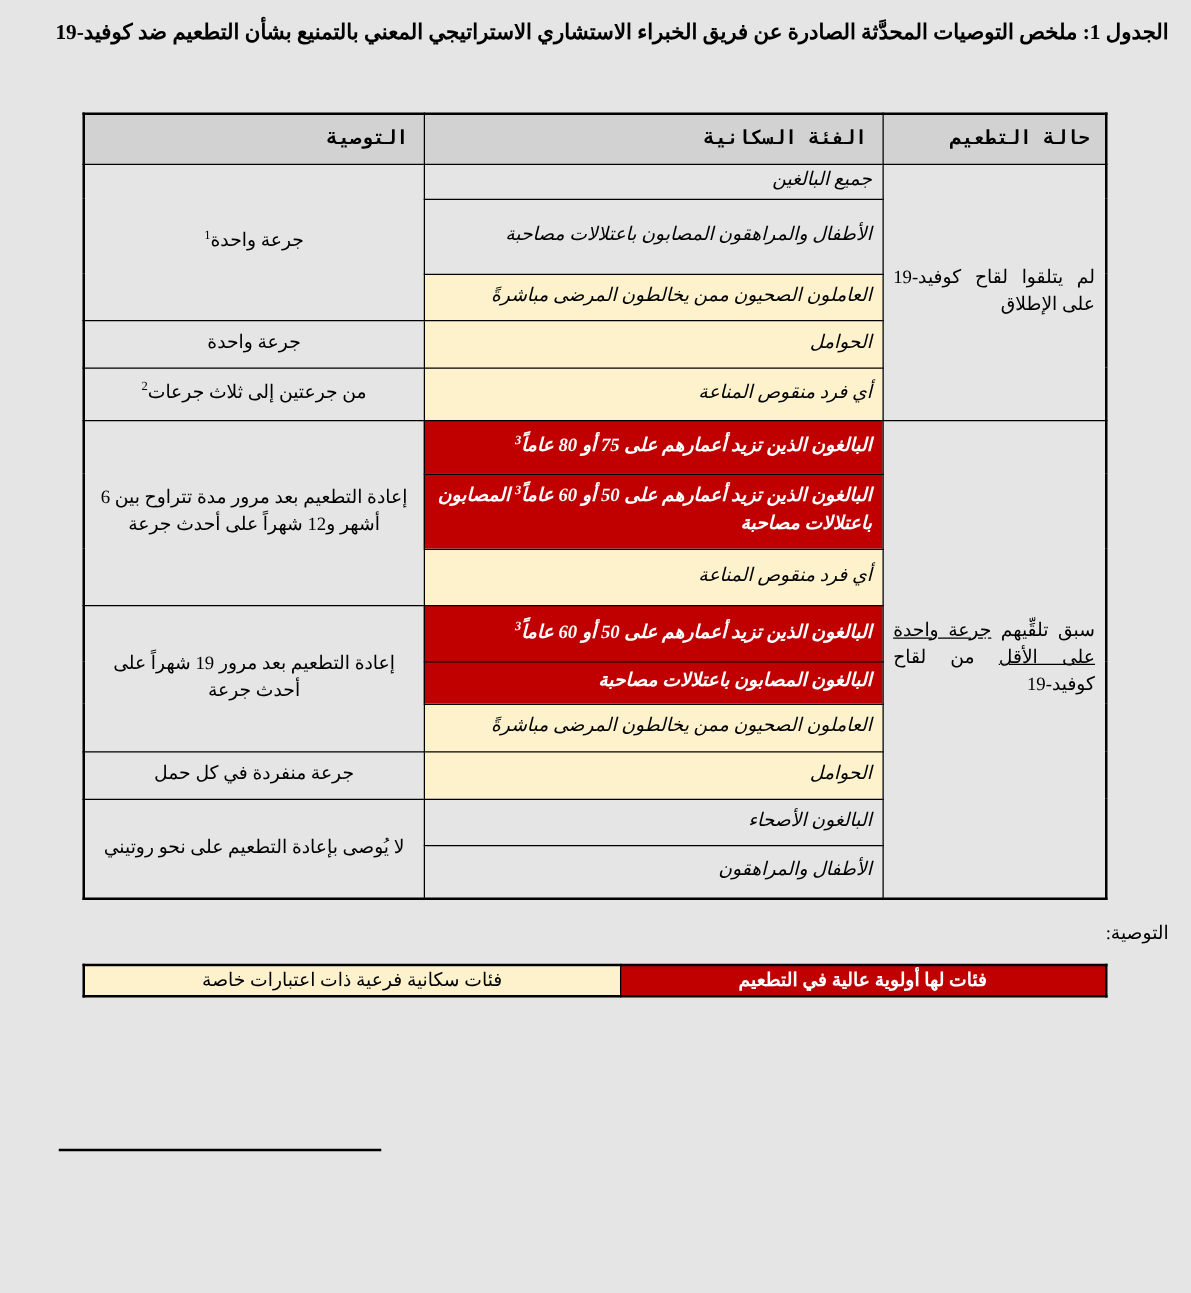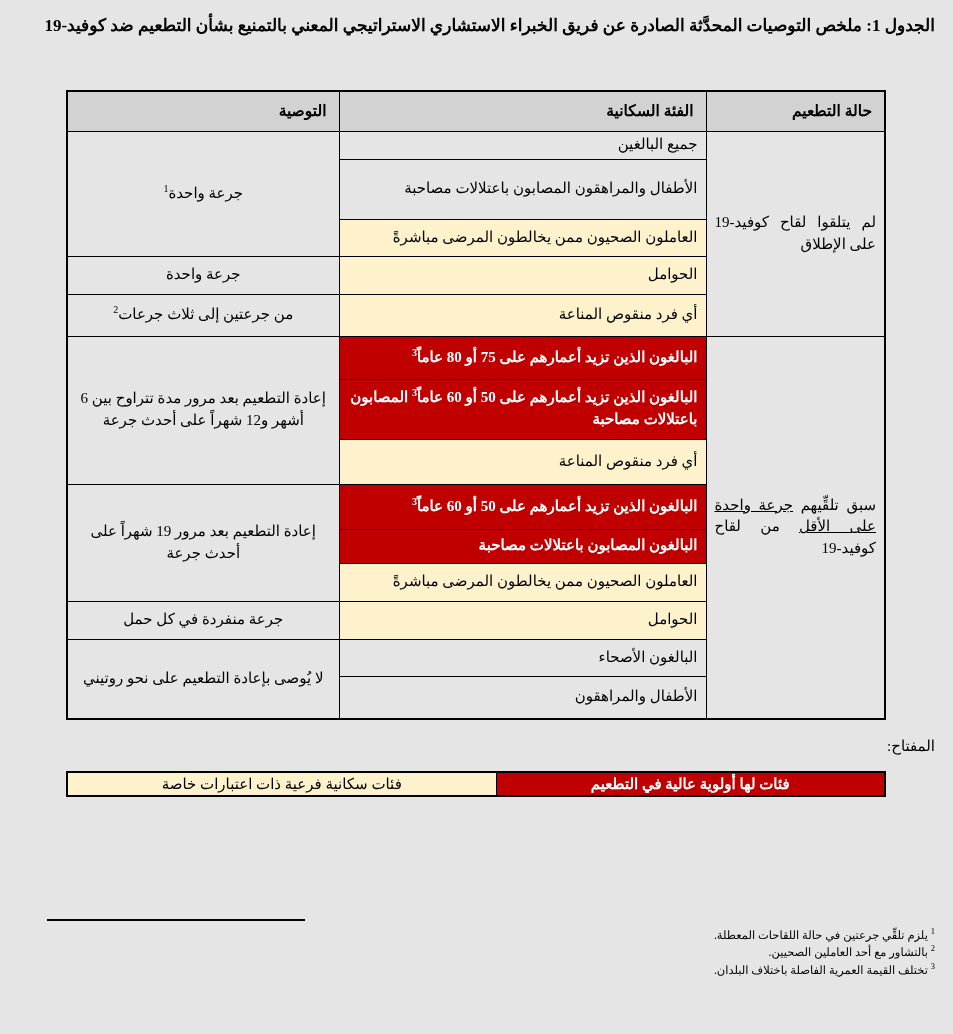--- a/index.html
+++ b/index.html
@@ -43,22 +43,23 @@
     font-size: 15px;
     padding: 2px 8px;
     line-height: 1.45;
   }
   table.main th {
     background: #D2D2D2;
     font-weight: bold;
     text-align: right;
     font-size: 15.5px;
     padding: 6px 12px;
-  }
-  td.pop { text-align: right; }
+    font-family: Liberation Mono, monospace;
+  }
+  td.pop { text-align: right; font-style: italic; }
   td.cream { background: #FDF2CC; }
   td.red {
     background: #C00000;
     color: #ffffff;
     font-weight: bold;
     text-align: right;
     margin-top: 45px;
   }
   td.status-cell {
     text-align: justify;
@@ -194,38 +195,33 @@
         <td class="pop">البالغون الأصحاء</td>
         <td class="rec-center" rowspan="2">لا يُوصى بإعادة التطعيم على نحو روتيني</td>
       </tr>
       <tr style="height:43px;">
         <td class="pop">الأطفال والمراهقون</td>
       </tr>
     </tbody>
       </table>
   </div>
 
-  <div class="key-label">المفتاح:</div>
+  <div class="key-label">التوصية:</div>
 
   <div class="key-table-wrap">
     <table class="key">
       <colgroup>
         <col style="width:389px">
         <col style="width:429px">
       </colgroup>
       <tbody>
           <tr>
         <td class="key-red">فئات لها أولوية عالية في التطعيم</td>
         <td class="key-cream">فئات سكانية فرعية ذات اعتبارات خاصة</td>
       </tr>
     </tbody>
       </table>
   </div>
 
   <div class="footnote-separator"></div>
 
-  <div class="footnotes">
-    <div><sup>1</sup> <span>يلزم تلقِّي جرعتين في حالة اللقاحات المعطلة.</span></div>
-    <div><sup>2</sup> <span>بالتشاور مع أحد العاملين الصحيين.</span></div>
-    <div><sup>3</sup> <span>تختلف القيمة العمرية الفاصلة باختلاف البلدان.</span></div>
-  </div>
 
 </div>
 
 </body></html>

